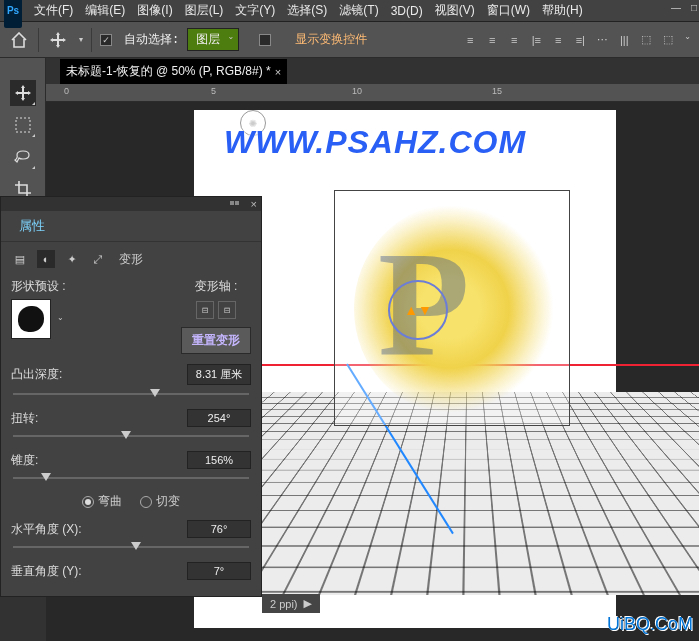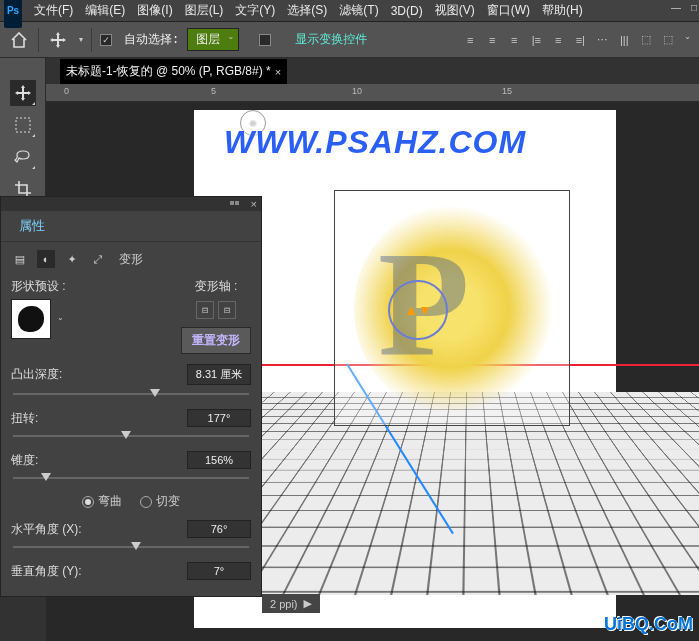--- a/index.html
+++ b/index.html
@@ -13,21 +13,21 @@
 
   
   .optionsbar { height: 36px; background: #535353; display: flex; align-items: center; padding: 0 8px; gap: 8px; border-bottom: 1px solid #2b2b2b; }
   .home-icon { width: 22px; height: 22px; display:flex; align-items:center; justify-content:center; }
   .divider { width: 1px; height: 24px; background: #3a3a3a; }
   .tool-current { width: 22px; height: 22px; display:flex; align-items:center; justify-content:center; }
   .dropdown-caret { font-size: 8px; margin-left: 2px; color: #ccc; }
   .checkbox { width: 12px; height: 12px; border: 1px solid #888; display: inline-flex; align-items:center; justify-content:center; font-size: 9px; margin-right: 4px; background:#2a2a2a; }
   .opt-label { font-size: 12px; color: #eee; font-family: Liberation Mono, monospace; }
   .opt-select { background: #4d7c0f; border: 1px solid #222; padding: 2px 18px 2px 8px; font-size: 12px; color: #eee; position: relative; }
-  .opt-disabled { color: #5eead4; font-size: 12px; margin-left: 12px; }
+  .opt-disabled { color: #fdba74; font-size: 12px; margin-left: 12px; }
   .align-icons { display: flex; gap: 6px; margin-left: auto; }
   .small-icon { width: 16px; height: 16px; display:flex; align-items:center; justify-content:center; color:#ccc; }
 
   
   .tabbar { height: 26px; background: #323232; display: flex; align-items: flex-end; padding-left: 60px; }
   .doc-tab { background: #000000; padding: 4px 6px; font-size: 12px; color: #eee; display: flex; align-items: center; gap: 4px; }
   .tab-close { font-size: 11px; color: #ccc; }
 
   
   .toolbar { position: absolute; left: 0; top: 58px; width: 46px; background: #535353; padding: 22px 4px 4px 4px; display: flex; flex-direction: column; gap: 6px; align-items: center; border-right: 1px solid #2b2b2b; }
@@ -39,21 +39,21 @@
   
   .ruler-h { position: absolute; left: 46px; top: 84px; right: 0; height: 18px; background: #535353; border-bottom: 1px solid #2b2b2b; display:flex; color:#bbb; font-size:9px; }
   .ruler-h span { position: absolute; top: 2px; }
 
   
   .canvas-area { position: absolute; left: 46px; top: 102px; right: 0; bottom: 0; background: #282828; overflow: hidden; }
   .canvas { position: absolute; left: 148px; top: 8px; width: 422px; height: 518px; background: #fff; }
 
   
   .wm { position: absolute; left: 178px; top: 22px; font-size: 32px; font-weight: 900; font-style: italic; color: #2a5ff5; text-shadow: 0 0 2px #fff, 0 0 4px #fff; letter-spacing: 1px; white-space: nowrap; }
-  .wm2 { position: absolute; right: 6px; bottom: 6px; font-size: 18px; font-weight: 700; color: #0275d8; text-shadow: 1px 1px 0 #fff, -1px -1px 0 #fff; }
+  .wm2 { position: absolute; right: 6px; bottom: 6px; font-size: 18px; font-weight: 400; color: #0275d8; text-shadow: 1px 1px 0 #fff, -1px -1px 0 #fff; }
 
   
   .grid-floor { position: absolute; left: 148px; top: 290px; width: 550px; height: 240px; background:
     repeating-linear-gradient(to right, rgba(0,0,0,0.5) 0 1px, transparent 1px 16px),
     repeating-linear-gradient(to bottom, rgba(0,0,0,0.5) 0 1px, transparent 1px 14px),
     #ececec;
     transform: perspective(400px) rotateX(68deg); transform-origin: top center; }
   .axis-red { position: absolute; left: 148px; top: 262px; width: 560px; height: 2px; background: #e23; }
   .axis-blue { position: absolute; left: 300px; top: 262px; width: 2px; height: 200px; background: #28f; transform: rotate(-32deg); transform-origin: top; }
   .cube { position: absolute; left: 288px; top: 88px; width: 236px; height: 236px; border: 1px solid #444; background: rgba(255,255,255,0.3); }
@@ -196,21 +196,21 @@
         </svg>
   </div>
       <span class="tool-caret"></span>
     </div>
 </div>
 
 <div class="ruler-h">
   <span style="left:18px">0</span>
   <span style="left:165px">5</span>
   <span style="left:306px">10</span>
-  <span style="left:456px">15</span>
+  <span style="left:446px">15</span>
 </div>
 
 <div class="canvas-area">
   <div class="canvas"></div>
   <div class="grid-floor"></div>
   <div class="axis-red"></div>
   <div class="axis-blue"></div>
   <div class="cube"></div>
   <div class="swirl"></div>
   <div class="p-letter">P</div>
@@ -266,21 +266,21 @@
         <span class="value-box">8.31 厘米</span>
       </div>
       <div class="slider-track">
           <div class="slider-thumb" style="left:60%"></div>
         </div>
     </div>
 
     <div class="slider-row">
       <div class="slider-head">
         <span class="field-label">扭转:</span>
-        <span class="value-box">177°</span>
+        <span class="value-box">254°</span>
       </div>
       <div class="slider-track">
           <div class="slider-thumb" style="left:48%"></div>
         </div>
     </div>
 
     <div class="slider-row">
       <div class="slider-head">
         <span class="field-label">锥度:</span>
         <span class="value-box">156%</span>

